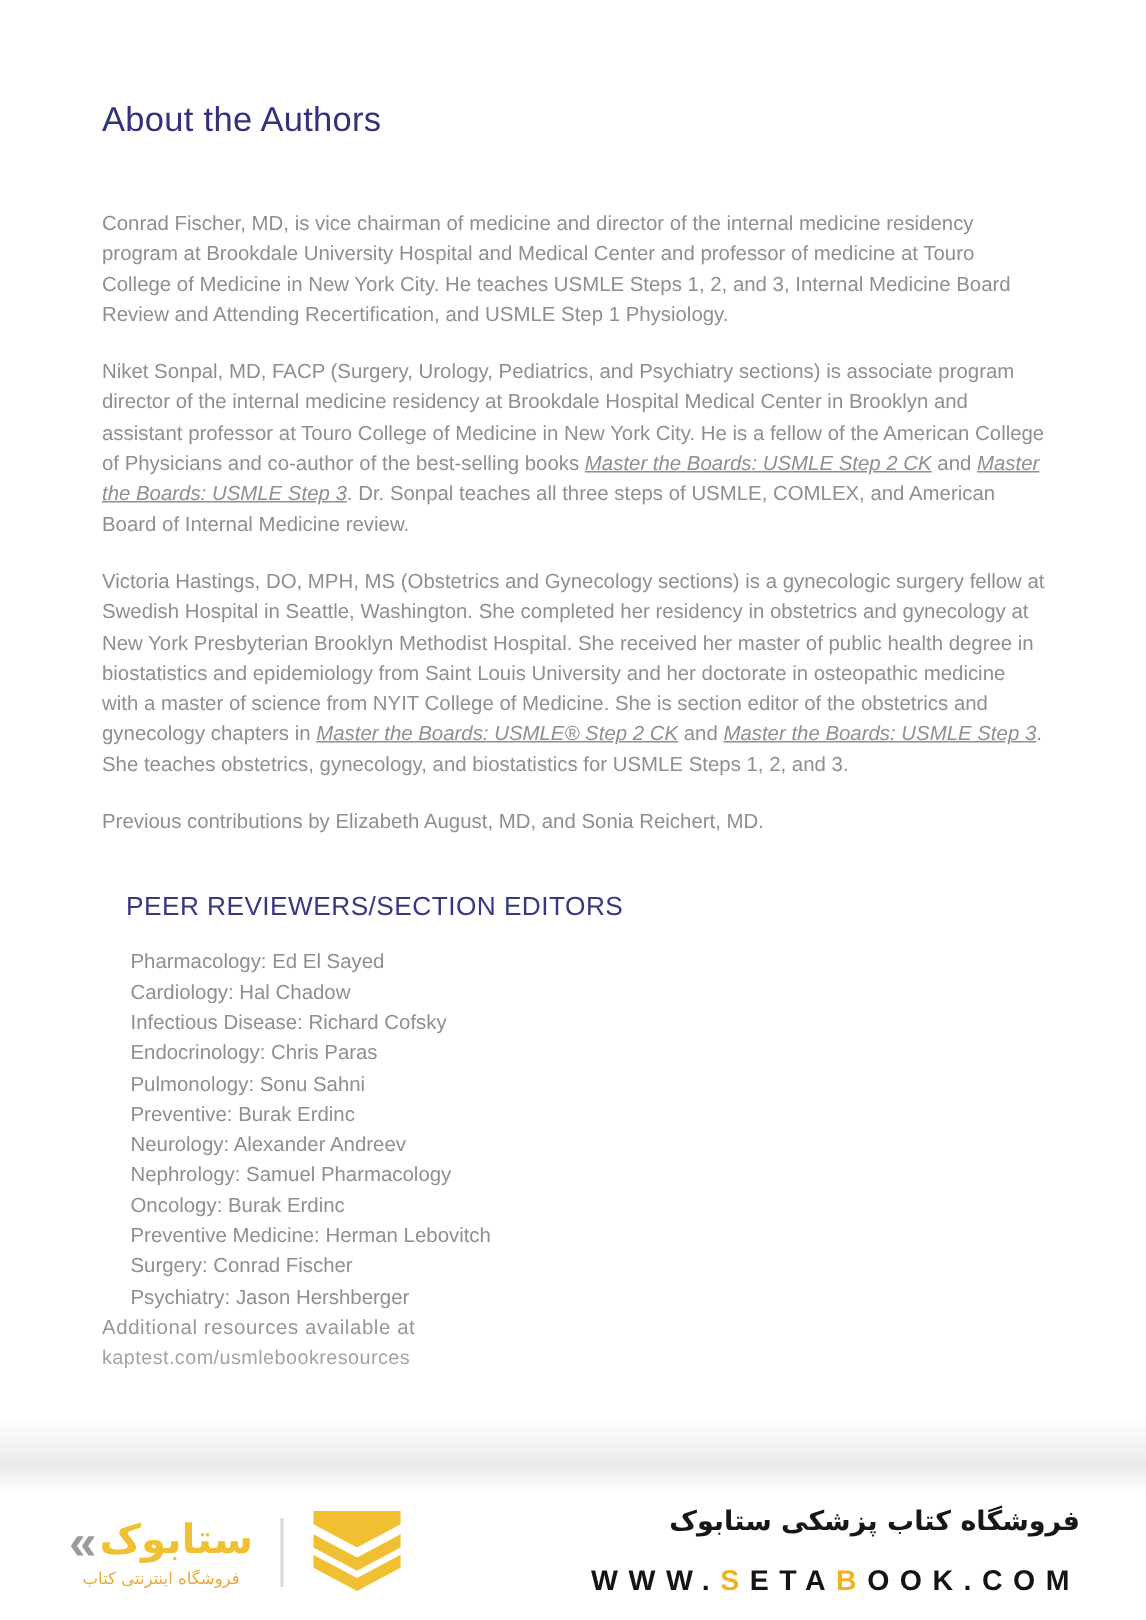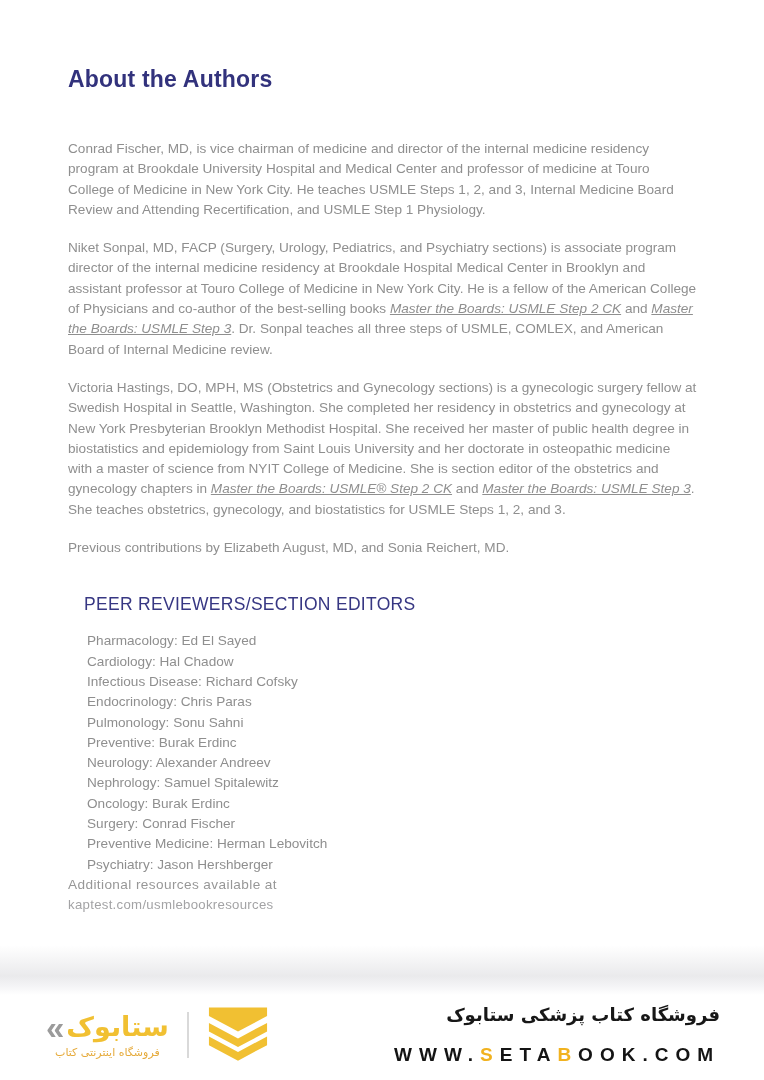--- a/index.html
+++ b/index.html
@@ -21,21 +21,21 @@
   .scan-edge {
     position: absolute;
     left: 0; right: 0; bottom: 0;
     height: 50px;
     background: linear-gradient(180deg, rgba(255,255,255,0) 0%, #eaeaec 62%, #f4f4f6 82%, #ffffff 100%);
     pointer-events: none;
   }
 
   .page-title {
     font-size: 23px;
-    font-weight: 700;
+    font-weight: 400;
     letter-spacing: 0.2px;
     color: #32327c;
     margin-bottom: 46px;
   }
 
   .paragraphs p {
     font-size: 13.6px;
     line-height: 20.3px;
     color: #8f8f8f;
     margin: 0 0 18px 0;
@@ -159,24 +159,24 @@
   <h2 class="section-heading">PEER REVIEWERS/SECTION EDITORS</h2>
 
   <div class="reviewer-list">
       <div>Pharmacology: Ed El Sayed</div>
       <div>Cardiology: Hal Chadow</div>
       <div>Infectious Disease: Richard Cofsky</div>
       <div>Endocrinology: Chris Paras</div>
       <div>Pulmonology: Sonu Sahni</div>
       <div>Preventive: Burak Erdinc</div>
       <div>Neurology: Alexander Andreev</div>
-      <div>Nephrology: Samuel Spitalewitz</div>
+      <div>Nephrology: Samuel Pharmacology</div>
       <div>Oncology: Burak Erdinc</div>
+      <div>Preventive Medicine: Herman Lebovitch</div>
       <div>Surgery: Conrad Fischer</div>
-      <div>Preventive Medicine: Herman Lebovitch</div>
       <div>Psychiatry: Jason Hershberger</div>
     </div>
 
   <div class="resources-line1">Additional resources available at</div>
   <div class="resources-line2">kaptest.com/usmlebookresources</div>
 
   <div class="scan-edge"></div>
 </div>
 
 <div class="footer">

